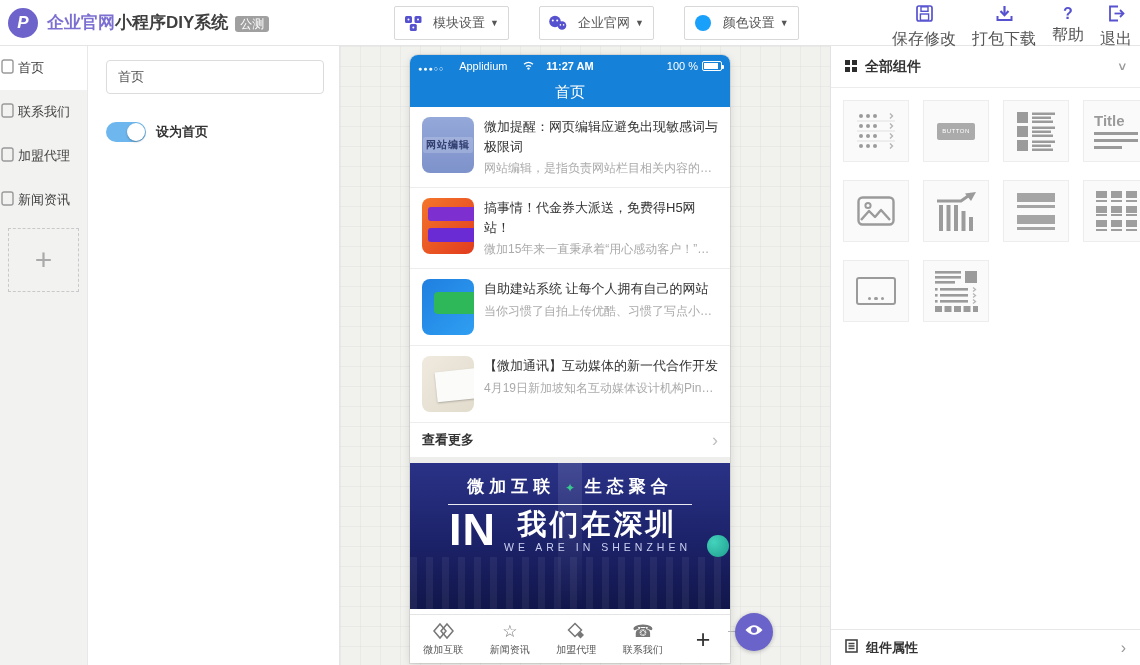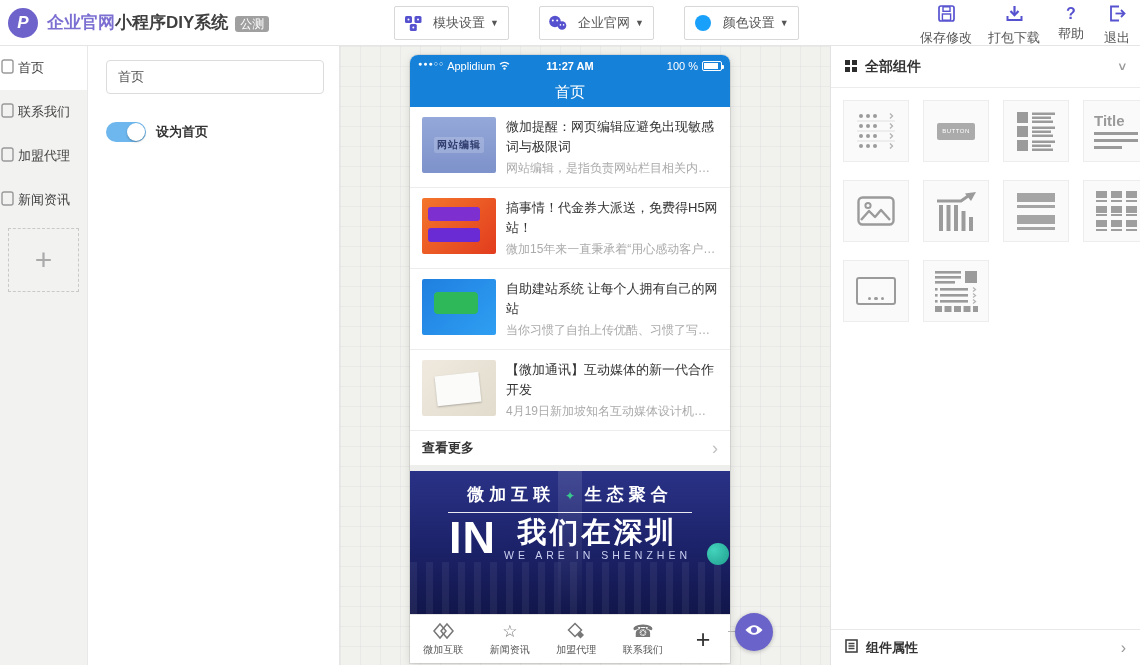--- a/index.html
+++ b/index.html
@@ -20,21 +20,21 @@
     padding:1px 5px; border-radius:3px; margin-left:7px; }
   .dropdowns { position:absolute; left:394px; top:6px; display:flex; gap:30px; }
   .dd { height:34px; border:1px solid #d8d8d8; border-radius:2px; background:#fff;
     display:flex; align-items:center; cursor:pointer; }
   .dd-icon { width:36px; display:flex; align-items:center; justify-content:center; }
   .dd-label { font-size:13px; color:#555; padding:0 5px 0 2px; }
   .caret { font-size:9px; color:#555; padding-right:9px; }
   .color-dot { width:16px; height:16px; border-radius:50%; background:#18a0fb; }
   .actions { position:absolute; right:8px; top:5px; display:flex; gap:16px; }
   .action { display:flex; flex-direction:column; align-items:center; gap:3px; cursor:pointer; min-width:30px; }
-  .action .alabel { font-size:13px; color:#555; white-space:nowrap; }
+  .action .alabel { font-size:16px; color:#555; white-space:nowrap; }
   .qmark { color:#5652cf; font-weight:bold; font-size:16px; line-height:17px; }
 
   
   .sidebar { position:absolute; left:0; top:46px; width:88px; bottom:0; background:#f2f2f1;
     border-right:1px solid #e8e8e8; }
   .side-item { height:44px; display:flex; align-items:center; gap:4px; padding-left:1px;
     font-size:13px; color:#404040; cursor:pointer; }
   .side-item.active { background:#fff; }
   .add-box { margin:6px 8px 0 8px; height:64px; border:1px dashed #c9c9c9; display:flex;
     align-items:center; justify-content:center; font-size:30px; color:#aaa; font-weight:200; cursor:pointer; }
@@ -56,33 +56,33 @@
   
   .canvas { position:absolute; left:340px; top:46px; width:490px; bottom:0; background:#f1f1ee;
     background-image:linear-gradient(rgba(0,0,0,.032) 1px, transparent 1px),
       linear-gradient(90deg, rgba(0,0,0,.032) 1px, transparent 1px);
     background-size:20px 20px; }
   .phone { position:absolute; left:70px; top:9px; width:320px; height:608px; background:#fff;
     border-radius:8px 8px 0 0; box-shadow:0 0 0 1px rgba(0,0,0,.08), 0 2px 10px rgba(0,0,0,.12);
     display:flex; flex-direction:column; overflow:hidden; }
   .statusbar { height:22px; background:#1681d8; color:#fff; display:flex; align-items:center;
     padding:0 8px; font-size:11px; flex:none; }
-  .sb-left { flex:1; display:flex; align-items:flex-start; gap:3px; }
+  .sb-left { flex:1; display:flex; align-items:flex-end; gap:15px; }
   .sb-dots { font-size:7px; letter-spacing:1px; }
   .sb-time { font-weight:bold;text-align:right; }
   .sb-right { flex:1; display:flex; align-items:center; justify-content:flex-end; gap:4px; }
   .battery { width:20px; height:10px; border:1px solid #fff; border-radius:2px; position:relative; }
   .battery::before { content:""; position:absolute; left:1px; top:1px; bottom:1px; width:14px; background:#fff; }
   .battery::after { content:""; position:absolute; right:-3px; top:2.5px; width:2px; height:4px; background:#fff;
     border-radius:0 1px 1px 0; }
   .navbar { height:30px; background:#1681d8; color:#fff; display:flex; align-items:center;
     justify-content:center; font-size:15px; flex:none; }
   .news-list { background:#fff; }
   .news-item { display:flex; gap:10px; padding:10px 12px; border-bottom:1px solid #ededed; cursor:pointer; }
-  .thumb { width:74px; height:56px; flex:none; border-radius:2px; position:relative; overflow:hidden;
+  .thumb { width:52px; height:56px; flex:none; border-radius:8px; position:relative; overflow:hidden;
     display:flex; align-items:center; justify-content:center;font-family:Liberation Serif, serif; }
   .thumb-blue { background:linear-gradient(180deg,#94a8d9,#7e92cb); }
   .thumb-blue .thumb-text { font-size:10px; font-weight:bold; color:#2f3c6e; letter-spacing:1px;
     background:rgba(255,255,255,.18); padding:1px 3px; border-radius:2px; }
   .thumb-orange { background:linear-gradient(135deg,#f4762b,#e23c1e); }
   .thumb-orange::before { content:""; position:absolute; left:6px; top:9px; width:52px; height:14px;
     background:#7d2fd0; border-radius:3px; }
   .thumb-orange::after { content:""; position:absolute; left:6px; top:30px; width:52px; height:14px;
     background:#6a2bd4; border-radius:3px; }
   .thumb-lightblue { background:linear-gradient(135deg,#1f7fe0,#2f9ff2); }

